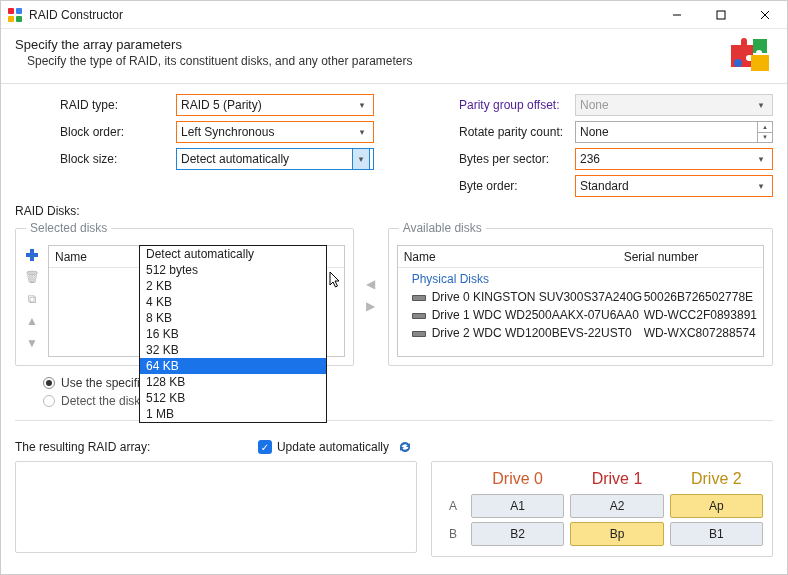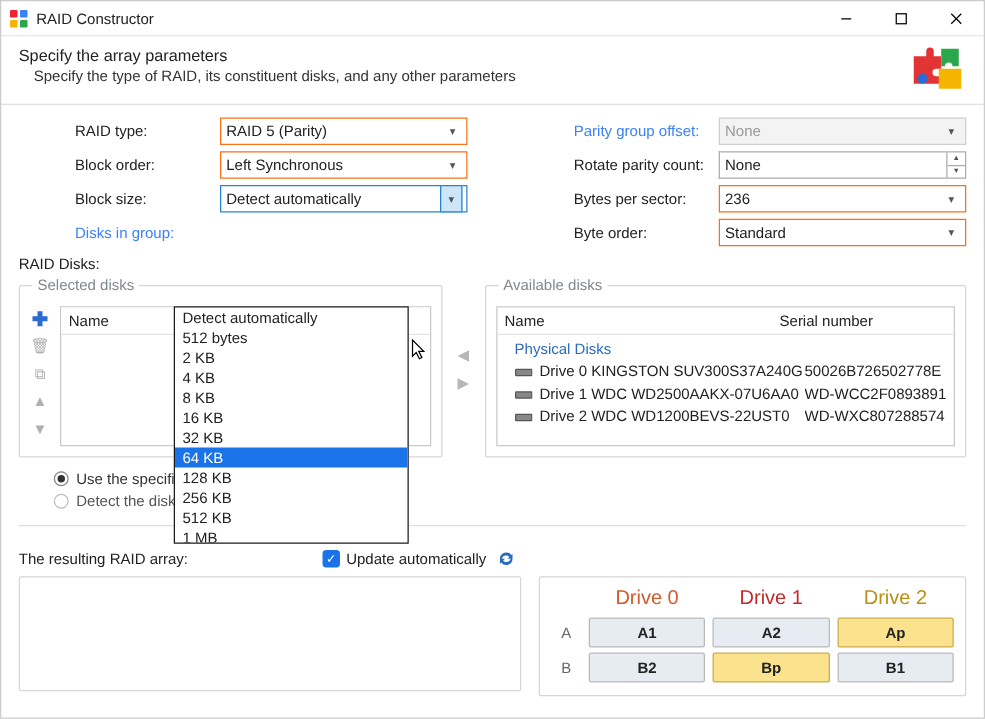--- a/index.html
+++ b/index.html
@@ -18,21 +18,21 @@
   .header h1 { font-size:13px; font-weight:normal; margin:0 0 2px 0; }
   .header p { margin:0 0 0 12px; font-size:12px; color:#333; }
   .header .logo { width:46px; height:38px; margin-top:-2px; }
   .divider { height:1px; background:#e0e0e0; margin:0; }
   
   .body { padding:10px 14px 0 14px; position:relative; }
   .params-row { display:flex; gap:40px; }
   .params-col { flex:1; }
   .param { display:flex; align-items:center; margin-bottom:5px; min-height:22px; }
   .param .plabel { width:116px; color:#222;margin-left:45px; }
-  .param .plabel.disabled { color:#3b82f6; }
+  .param .plabel.disabled { color:#4c1d95; }
   .param .pvalue { flex:1; }
   .select { width:100%; height:22px; border:1px solid #f97316; background:#fff; display:flex; align-items:center; padding:0 4px; position:relative; }
   .select.disabled { background:#f3f3f3; color:#999; border-color:#d0d0d0; }
   .select .seltext { flex:1; white-space:nowrap; overflow:hidden; }
   .select .caret { width:14px; text-align:center; color:#555; font-size:9px; }
   .select.open { border-color:#2384d6; }
   .select.open .caret-box { background:#cfe6f9; border:1px solid #2384d6; margin:-1px -1px -1px 0; height:22px; width:18px; display:flex; align-items:center; justify-content:center; }
   .spinwrap { display:flex; width:100%; }
   .spininput { flex:1; height:22px; border:1px solid #adadad; border-right:none; padding:0 4px; display:flex; align-items:center; }
   .spinbtns { width:16px; height:22px; border:1px solid #adadad; display:flex; flex-direction:column; }
@@ -76,21 +76,21 @@
   .refresh-icon { color:#2a6bbd; margin-left:8px; display:flex; align-items:center; justify-content:center; }
   .result-row { display:flex; gap:14px; margin-top:6px; }
   .result-left { flex:1; border:1px solid #d6d6d6; border-radius:2px; height:92px; }
   .result-right { width:342px; }
   .rtable { border:1px solid #d6d6d6; border-radius:2px; padding:8px 6px 6px 6px; }
   .rtable .rhead { display:flex; margin-bottom:6px; }
   .rtable .rhead .rhcorner { width:30px; }
   .rtable .rhead .rhcell { flex:1; text-align:center; font-size:16px; }
   .rtable .rrow { display:flex; align-items:center; margin-bottom:4px; }
   .rtable .rrow .rlab { width:30px; text-align:center; color:#666; }
-  .rtable .rrow .rcell { flex:1; margin:0 3px; height:24px; border:1px solid #b9b9b9; background:#e6ecf2; border-radius:2px; display:flex; align-items:center; justify-content:center; font-size:12px;font-weight:bold; }
+  .rtable .rrow .rcell { flex:1; margin:0 3px; height:24px; border:1px solid #b9b9b9; background:#e6ecf2; border-radius:2px; display:flex; align-items:center; justify-content:center; font-size:12px; }
   .rtable .rrow .rcell.parity { background:#fbe28c; border-color:#c9ac4a; }
   .col-r1 { color:#d05a2a; }
   .col-r2 { color:#c02c2c; }
   .col-r3 { color:#b98f14; }
   
   .dropdown { position:absolute; left:138px; top:161px; width:188px; background:#fff; border:1px solid #1a1a1a; z-index:50; max-height:190px; overflow:hidden; }
   .dropdown .opt { padding:1px 6px; font-size:12px; line-height:14px; white-space:nowrap; }
   .dropdown .opt.hl { background:#1a73e8; color:#fff; }
   .cursor { position:absolute; left:328px; top:270px; z-index:60; pointer-events:none; }
 </style>
@@ -169,24 +169,20 @@
         <div class="param">
           <div class="plabel">Block size:</div>
           <div class="pvalue">
             <div class="select open">
               <span class="seltext">Detect automatically</span>
               <span class="caret-box">
                   <span class="caret">▾</span>
                 </span>
             </div>
           </div>
-        </div>
-        <div class="param">
-          <div class="plabel disabled">Disks in group:</div>
-          <div class="pvalue"></div>
         </div>
       </div>
 
       <div class="params-col">
         <div class="param">
           <div class="plabel disabled">Parity group offset:</div>
           <div class="pvalue">
             <div class="select disabled">
               <span class="seltext">None</span>
               <span class="caret">▾</span>
@@ -355,21 +351,20 @@
     <div class="dropdown" id="bs-dropdown">
         <div class="opt">Detect automatically</div>
         <div class="opt">512 bytes</div>
         <div class="opt">2 KB</div>
         <div class="opt">4 KB</div>
         <div class="opt">8 KB</div>
         <div class="opt">16 KB</div>
         <div class="opt">32 KB</div>
         <div class="opt hl">64 KB</div>
         <div class="opt">128 KB</div>
-        <div class="opt">256 KB</div>
         <div class="opt">512 KB</div>
         <div class="opt">1 MB</div>
       </div>
 
   </div>
 
   <span class="cursor">
     <svg width="14" height="18" viewBox="0 0 14 18">
         <path d="M1 1 L1 14 L4 11 L6.5 16 L8.5 15 L6 10 L10 10 Z" fill="#fff" stroke="#000" stroke-width="1"></path>
       </svg>

